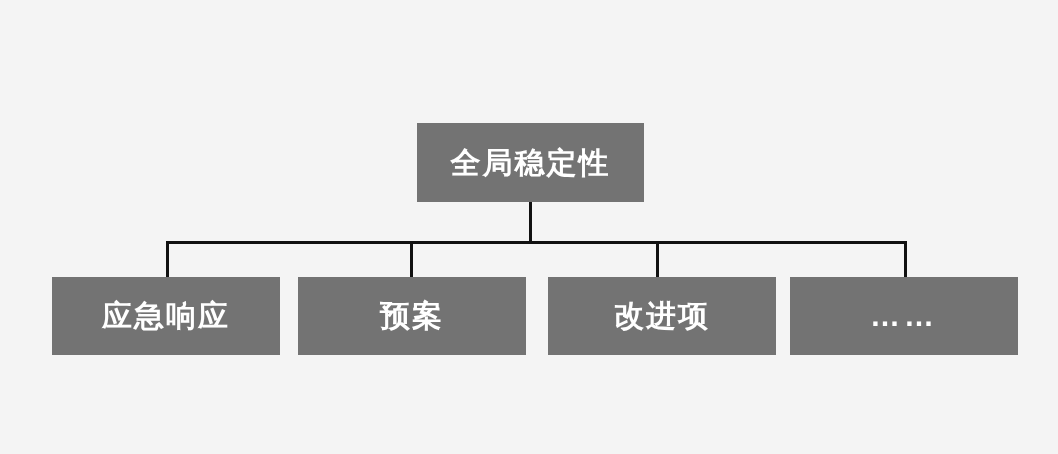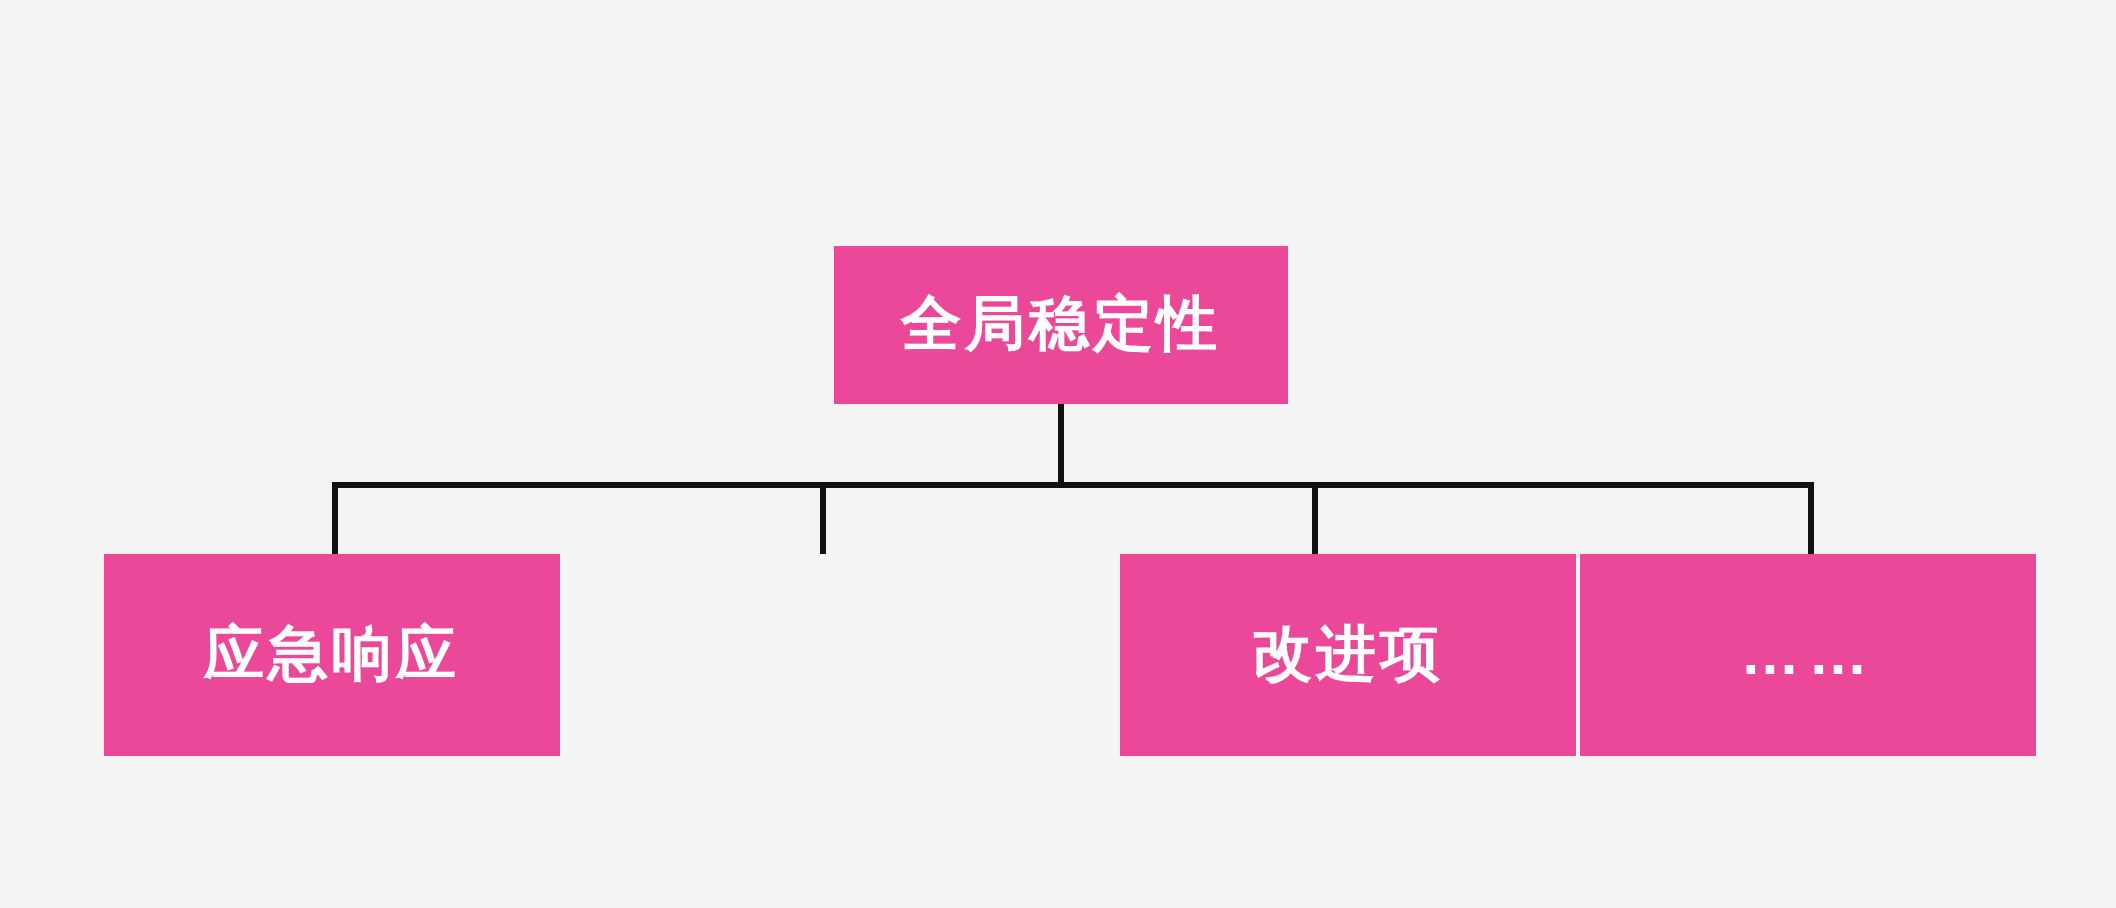--- a/index.html
+++ b/index.html
@@ -32,21 +32,21 @@
     line-height: 60px;
     color: #3a3a3a;
     letter-spacing: 1px;
     white-space: nowrap;
   }
 
   
   .node {
     position: absolute;
     box-sizing: border-box;
-    background: #ec4899;
+    background: #737373;
     color: #ffffff;
     display: flex;
     align-items: center;
     justify-content: center;
     font-size: 30px;
     font-weight: bold;
     letter-spacing: 2px;
     line-height: 1;
     white-space: nowrap;
     user-select: none;
@@ -54,26 +54,26 @@
 
   .node-root {
     left: 417px;
     top: 123px;
     width: 227px;
     height: 79px;
   }
 
   .node-leaf {
     top: 277px;
-    height: 101px;
+    height: 78px;
   }
 
   .leaf-0 { left: 52px;  width: 228px; }
   .leaf-1 { left: 298px; width: 228px; }
-  .leaf-2 { left: 560px; width: 228px; }
+  .leaf-2 { left: 548px; width: 228px; }
   .leaf-3 { left: 790px; width: 228px; }
 
   .node-ellipsis {
     letter-spacing: 4px;
     font-size: 30px;
   }
 
   
   .conn {
     position: absolute;
@@ -115,20 +115,23 @@
   <div class="conn conn-h bus"></div>
   <div class="conn conn-v drop drop-0"></div>
   <div class="conn conn-v drop drop-1"></div>
   <div class="conn conn-v drop drop-2"></div>
   <div class="conn conn-v drop drop-3"></div>
 
   <div class="node node-leaf leaf-0">
     <span>应急响应</span>
   </div>
 
+  <div class="node node-leaf leaf-1">
+    <span>预案</span>
+  </div>
 
   <div class="node node-leaf leaf-2">
     <span>改进项</span>
   </div>
 
   <div class="node node-leaf leaf-3">
     <span class="node-ellipsis">……</span>
   </div>
 
 </div>

